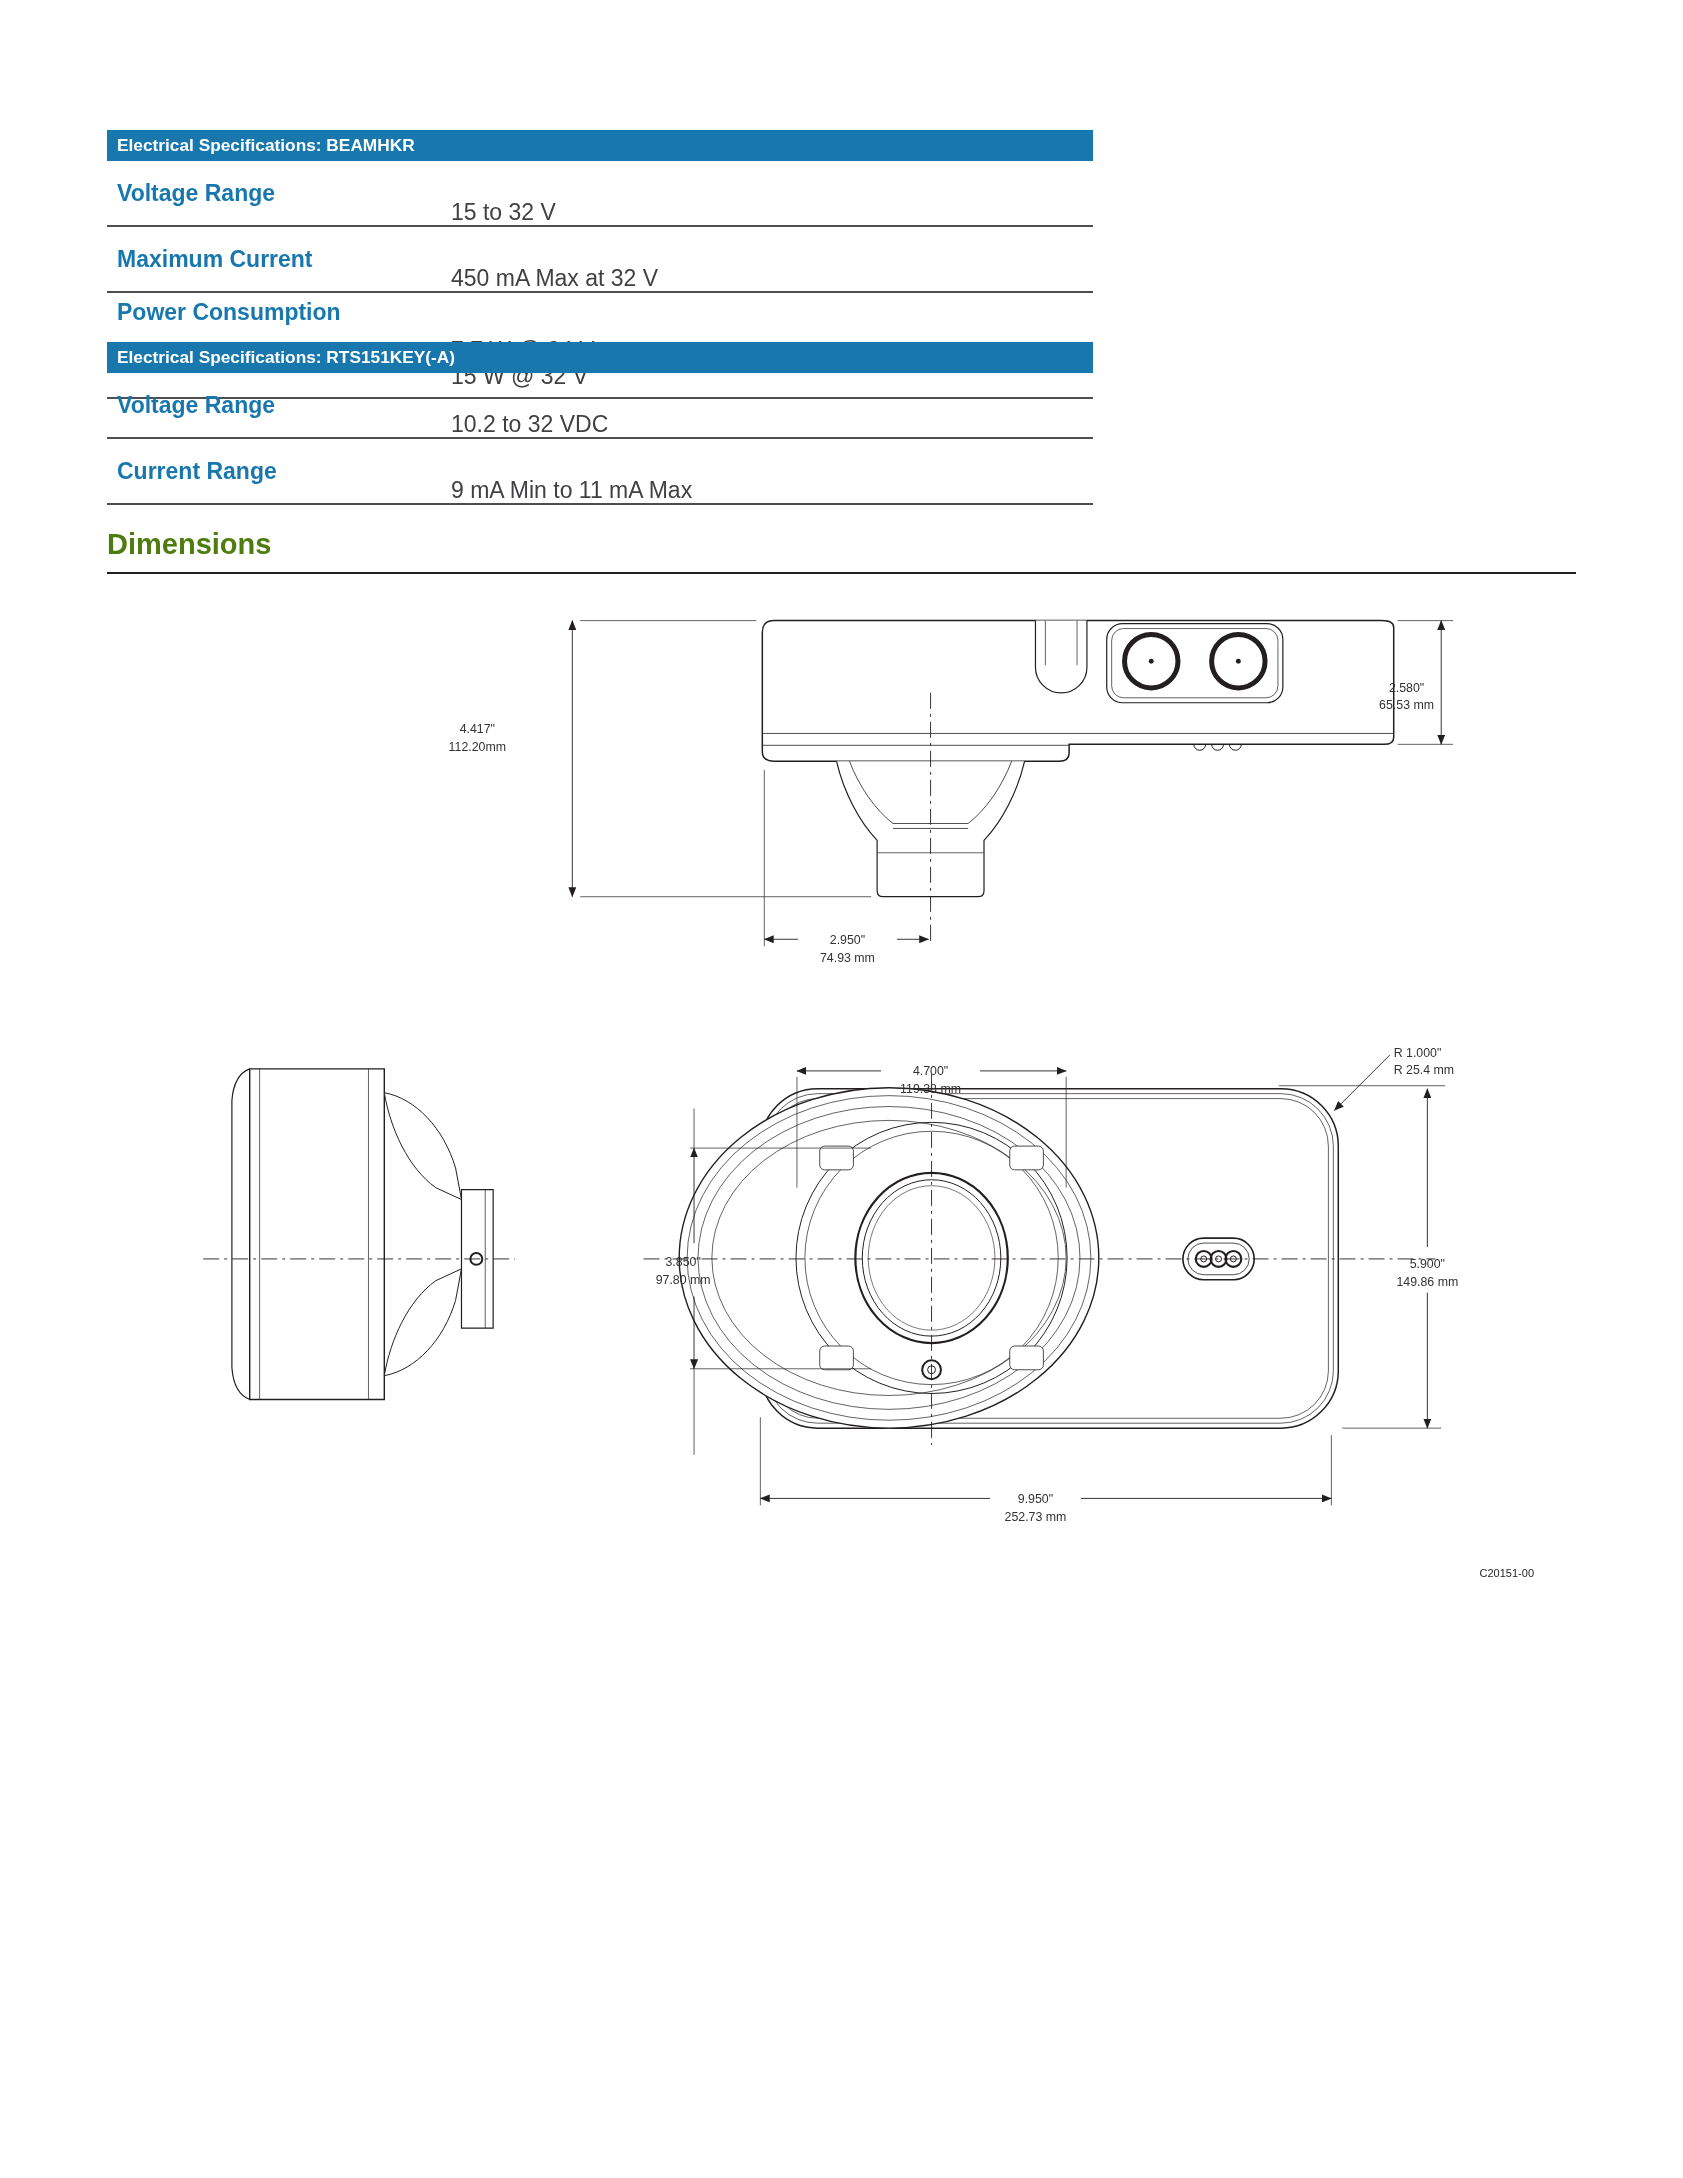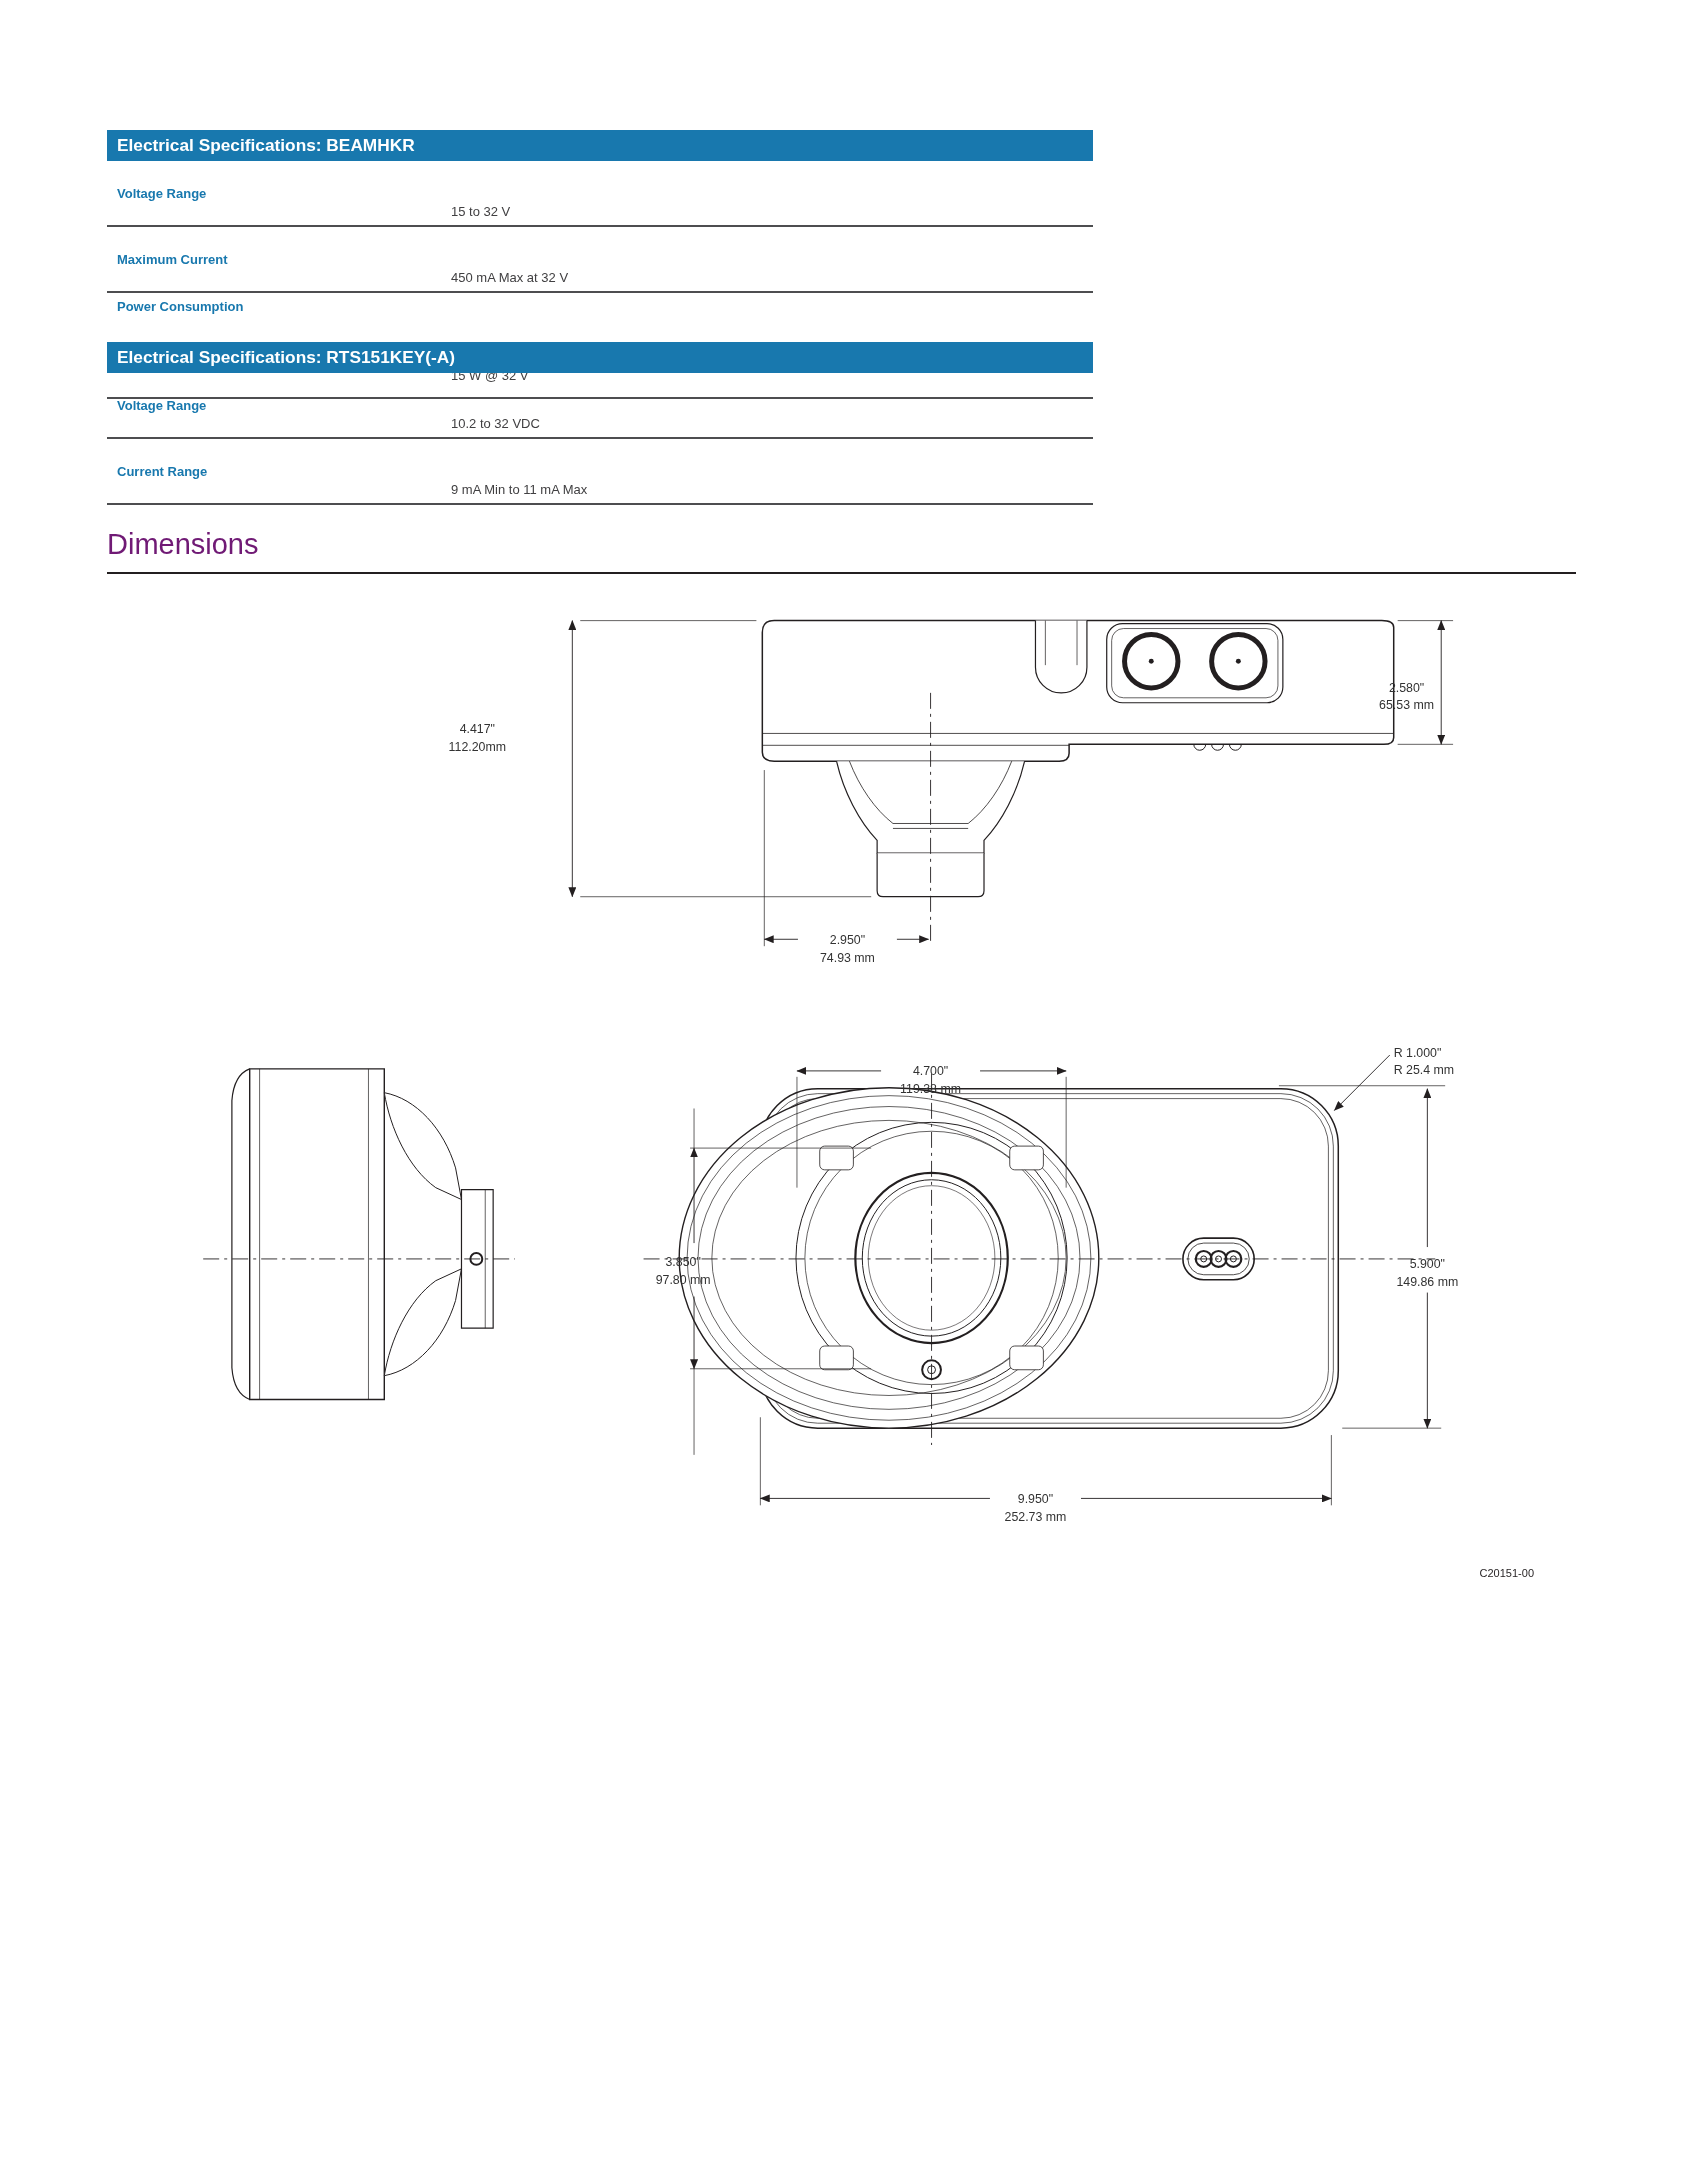--- a/index.html
+++ b/index.html
@@ -4,28 +4,28 @@
 <style>
   html,body{margin:0;padding:0;background:#ffffff;}
   #page{position:relative;width:1683px;height:2178px;background:#ffffff;
         font-family:"Liberation Sans",sans-serif;color:#231f20;overflow:hidden;}
 
   
   .spec-table{position:absolute;left:107px;width:986px;}
   .spec-table .thead{background:#1878ae;color:#ffffff;font-weight:bold;
         font-size:17.3px;height:31px;line-height:31px;padding-left:10px;}
   .trow{display:flex;align-items:center;border-bottom:2px solid #4d4e50;
-        min-height:31px;font-size:13px;}
+        min-height:31px;font-size:23px;}
   .trow.tall{align-items:flex-start;padding:6px 0 8px 0;}
   .tlabel{flex:0 0 334px;color:#1878ae;font-weight:bold;padding-left:10px;}
   .tvalue{color:#414042;white-space:pre-line;line-height:26px;margin-top:38px;}
 
   
   .sect-head{position:absolute;left:107px;top:528px;font-size:29px;
-        font-weight:normal;color:#701a75;}
+        font-weight:bold;color:#4d7c0f;}
   .sect-rule{position:absolute;left:107px;top:572px;width:1469px;height:2px;
         background:#231f20;}
 
   
   #drawings{position:absolute;left:99px;top:584px;}
   #drawings path,#drawings rect,#drawings circle,#drawings ellipse,#drawings line
         {vector-effect:non-scaling-stroke;}
   .dimtxt{font-family:"Liberation Sans",sans-serif;font-size:12.5px;fill:#333333;}
 
   .draw-ref{position:absolute;right:149px;top:1567px;

